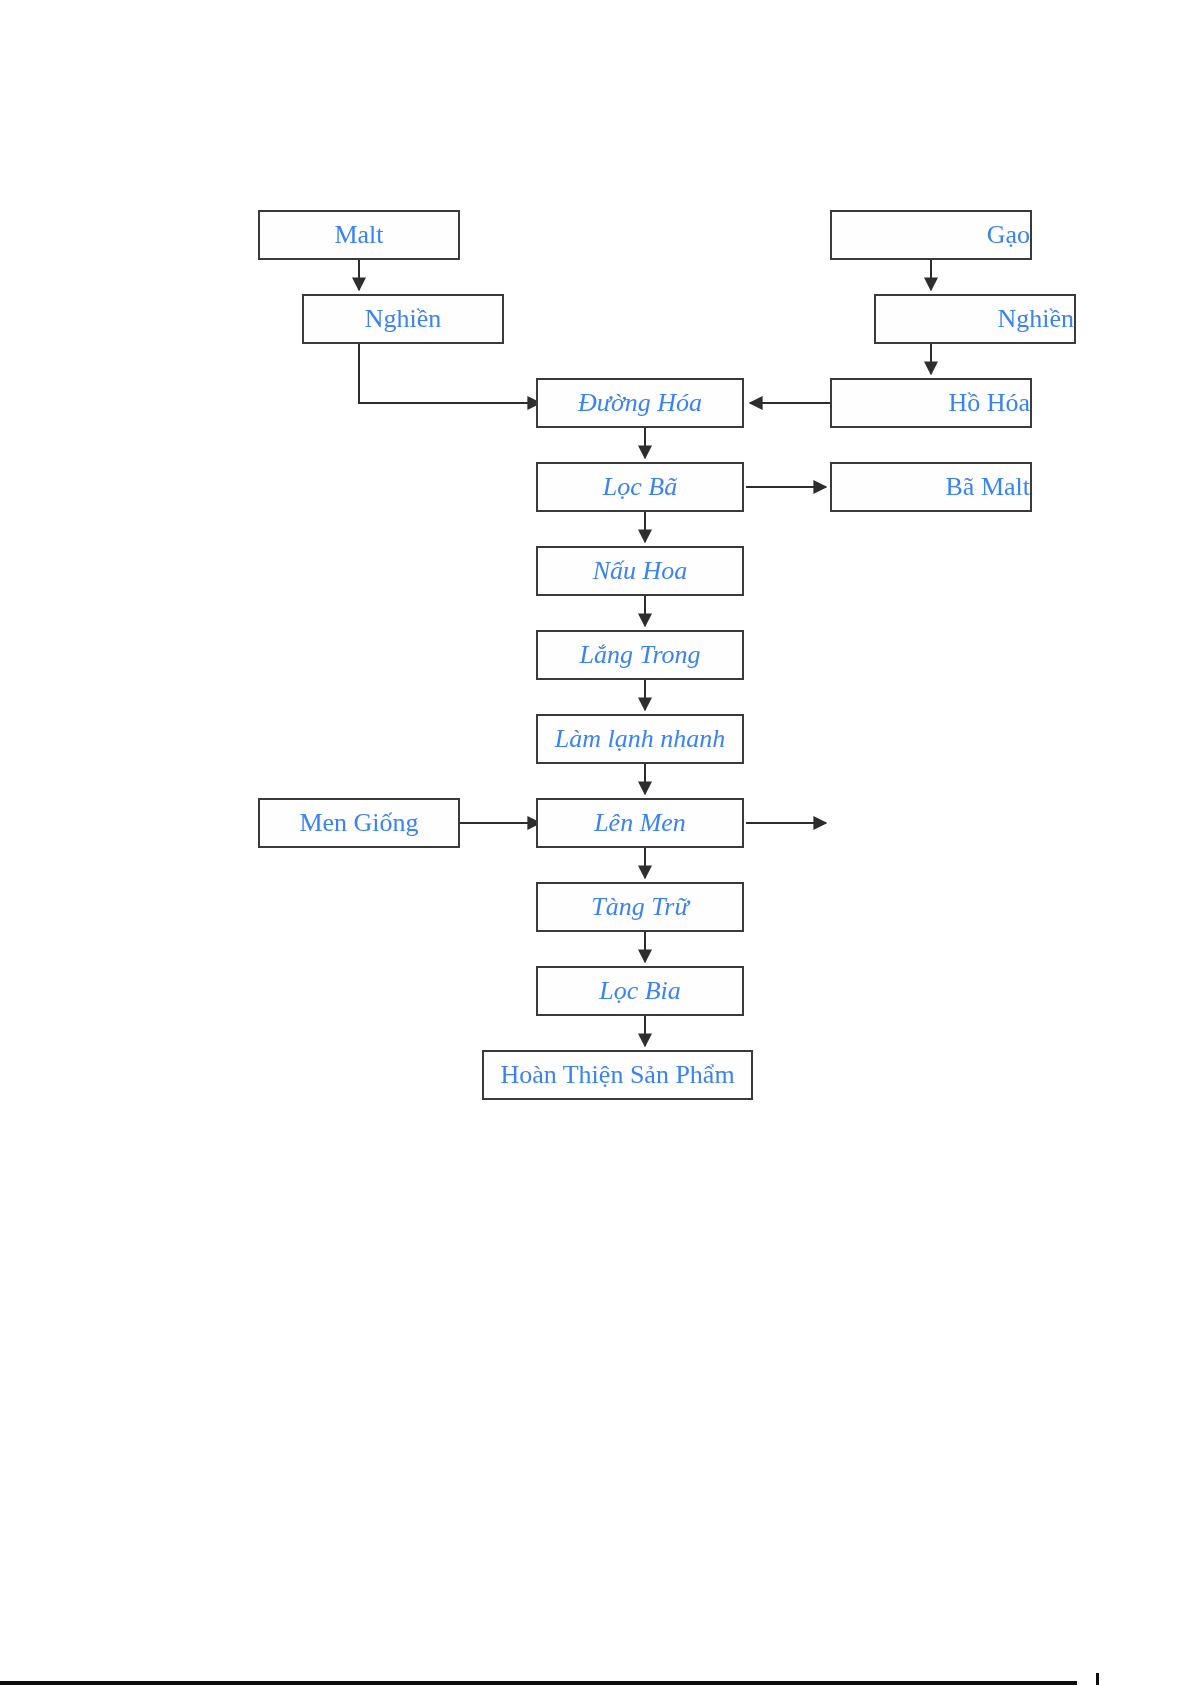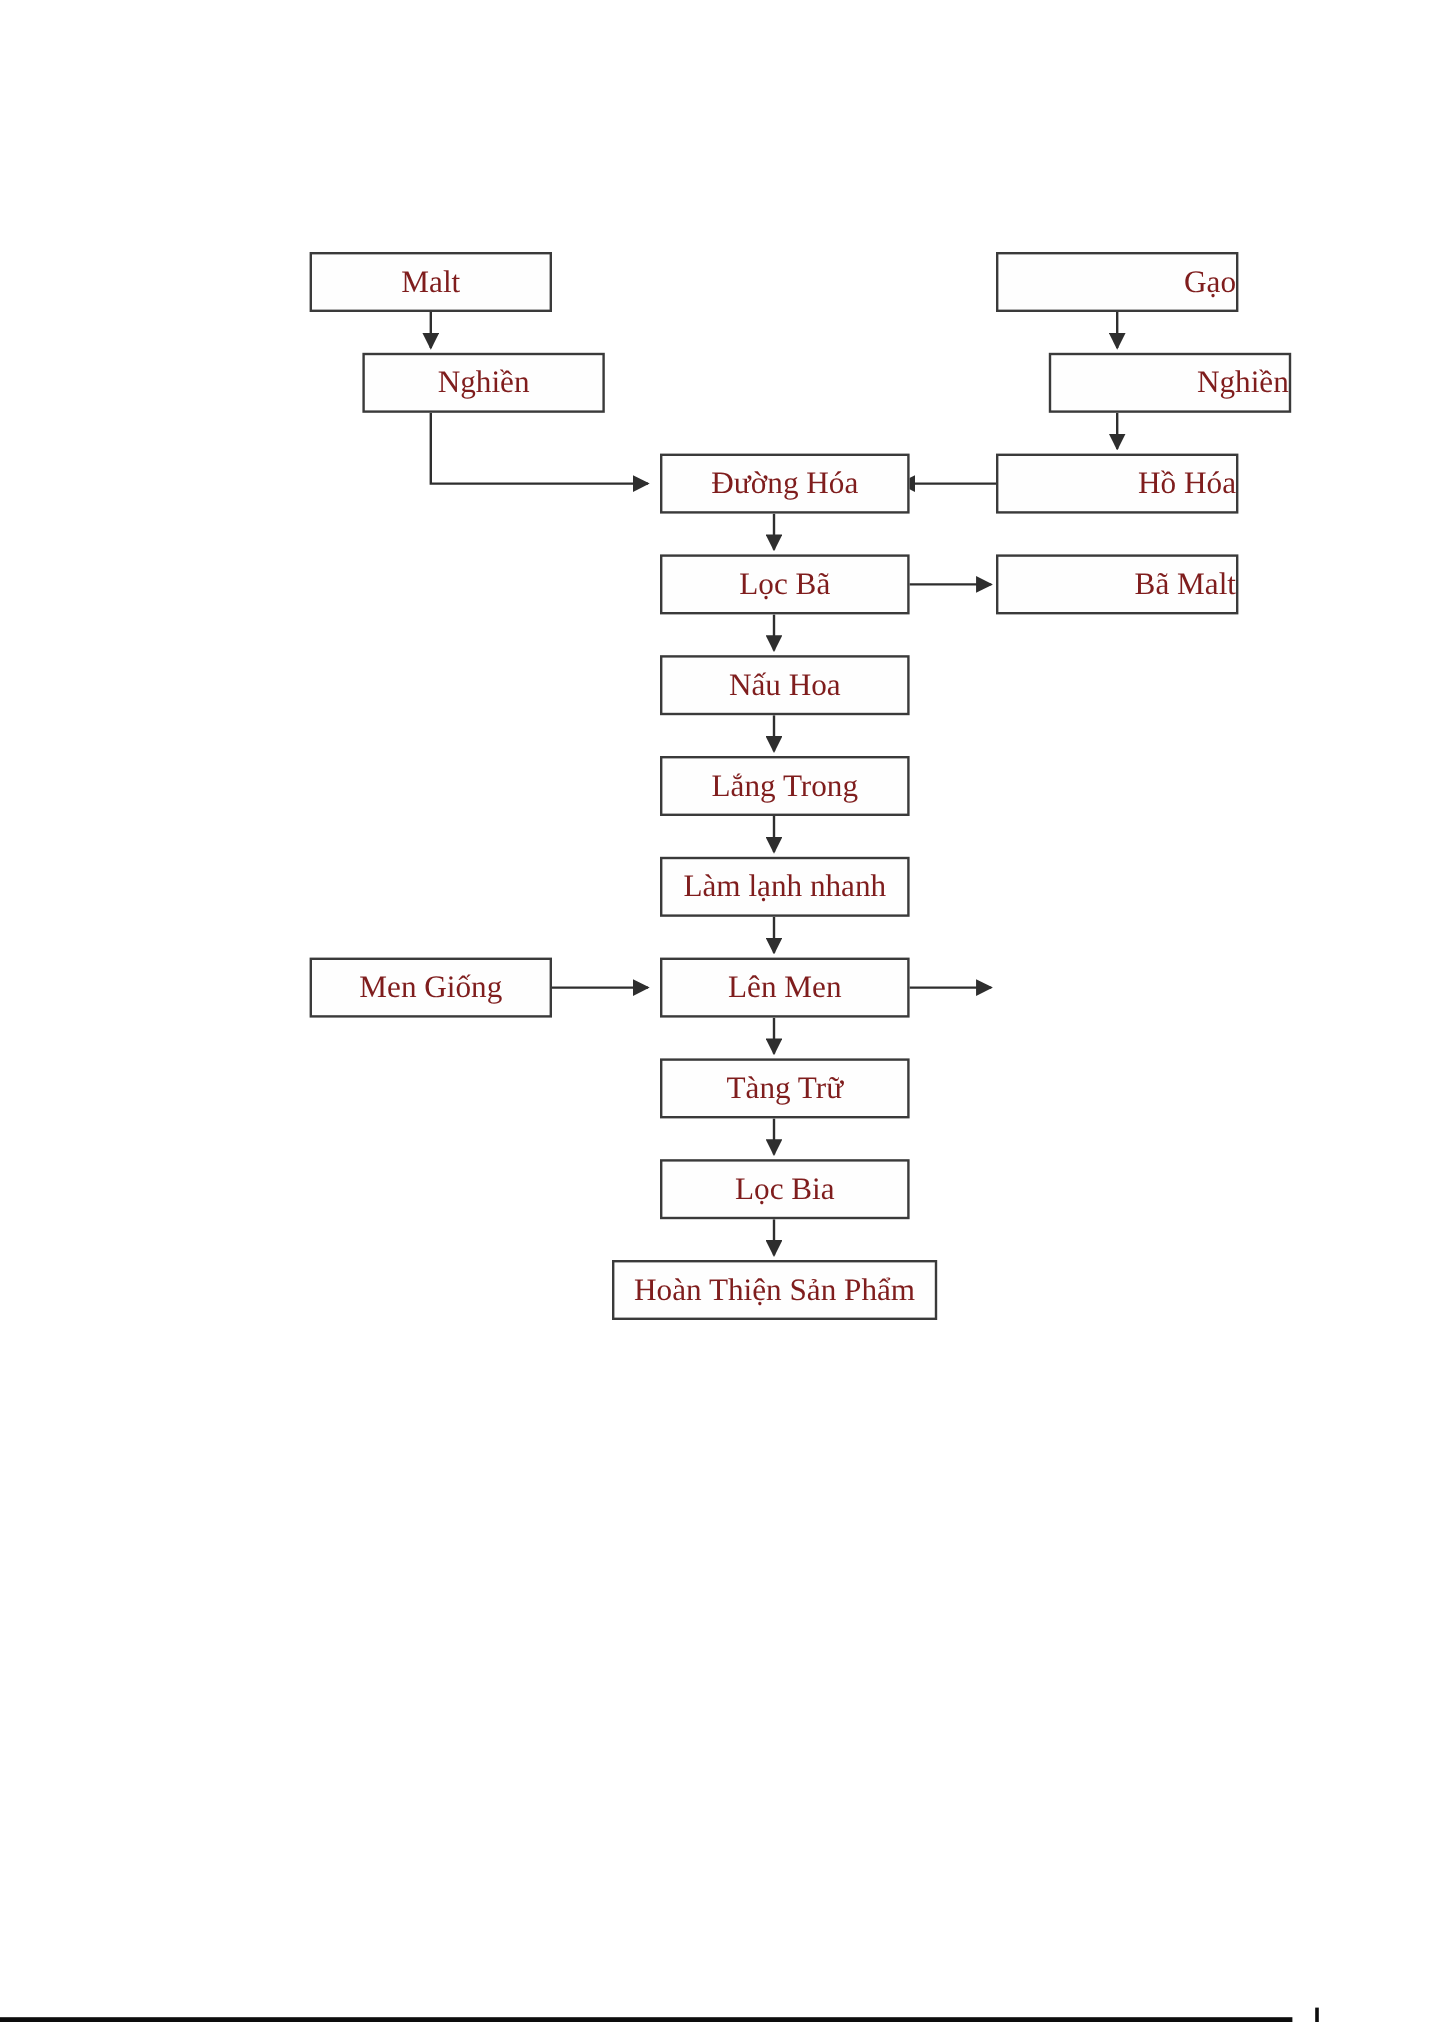--- a/index.html
+++ b/index.html
@@ -17,46 +17,46 @@
   }
   .node {
     position: absolute;
     box-sizing: border-box;
     border: 2px solid #3a3a3a;
     background: #fefefe;
     display: flex;
     align-items: center;
     justify-content: center;
     font-size: 26px;
-    color: #7f1d1d;
+    color: #3b82f6;
     line-height: 1;
     white-space: nowrap;
   }
   .node sub {
     font-size: 18px;
     line-height: 1;
     transform: translateY(4px);
   }
   
   .col-left   { left: 258px; width: 202px; }
-  .col-mid    { left: 550px; width: 208px; }
+  .col-mid    { left: 536px; width: 208px; font-style: italic; }
   .col-right  { left: 830px; width: 202px; justify-content: flex-end; }
   .h50 { height: 50px; }
   
   .row1  { top: 210px; }
   .row2  { top: 294px; margin-left: 44px; }
   .row3  { top: 378px; }
   .row4  { top: 462px; }
   .row5  { top: 546px; }
   .row6  { top: 630px; }
   .row7  { top: 714px; text-align: center; }
   .row8  { top: 798px; }
   .row9  { top: 882px; }
   .row10 { top: 966px; }
-  .row11 { top: 1050px; left: 510px; width: 271px; }
+  .row11 { top: 1050px; left: 482px; width: 271px; }
   #edges-svg {
     position: absolute;
     left: 0; top: 0;
     width: 1192px; height: 1685px;
     pointer-events: none;
   }
   #edges-svg line, #edges-svg polyline {
     stroke: #2e2e2e;
     stroke-width: 2;
     fill: none;

